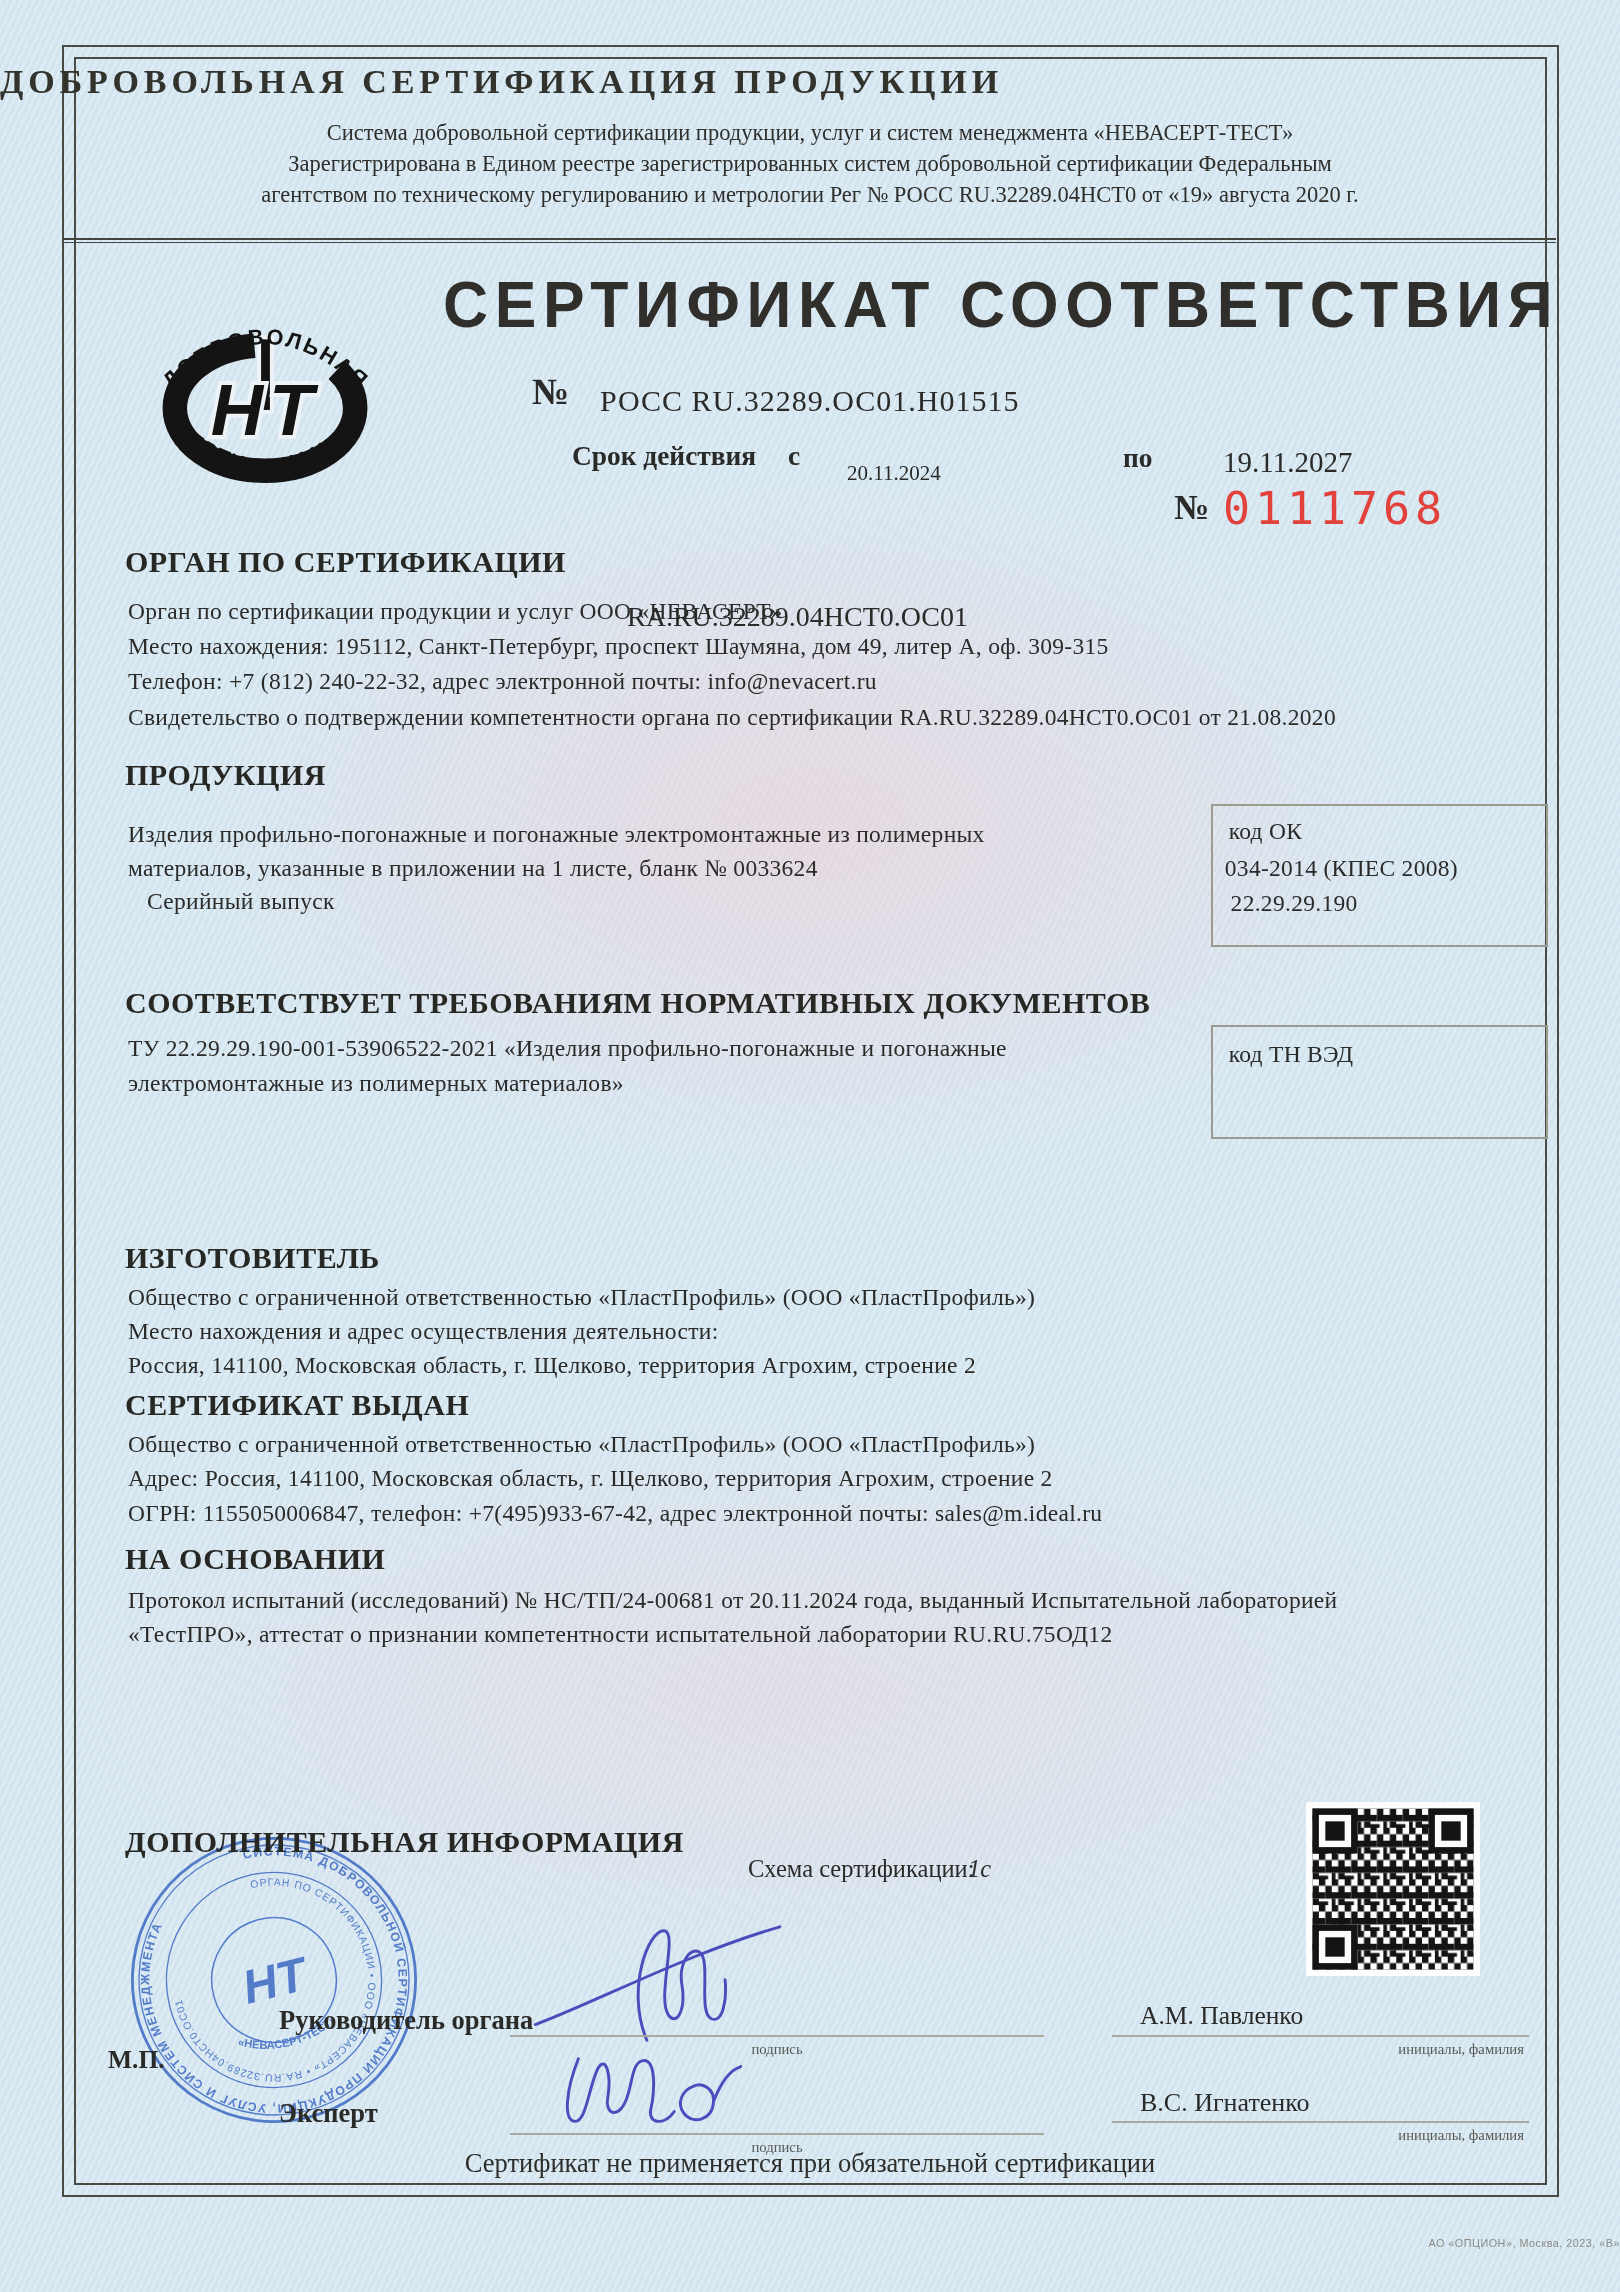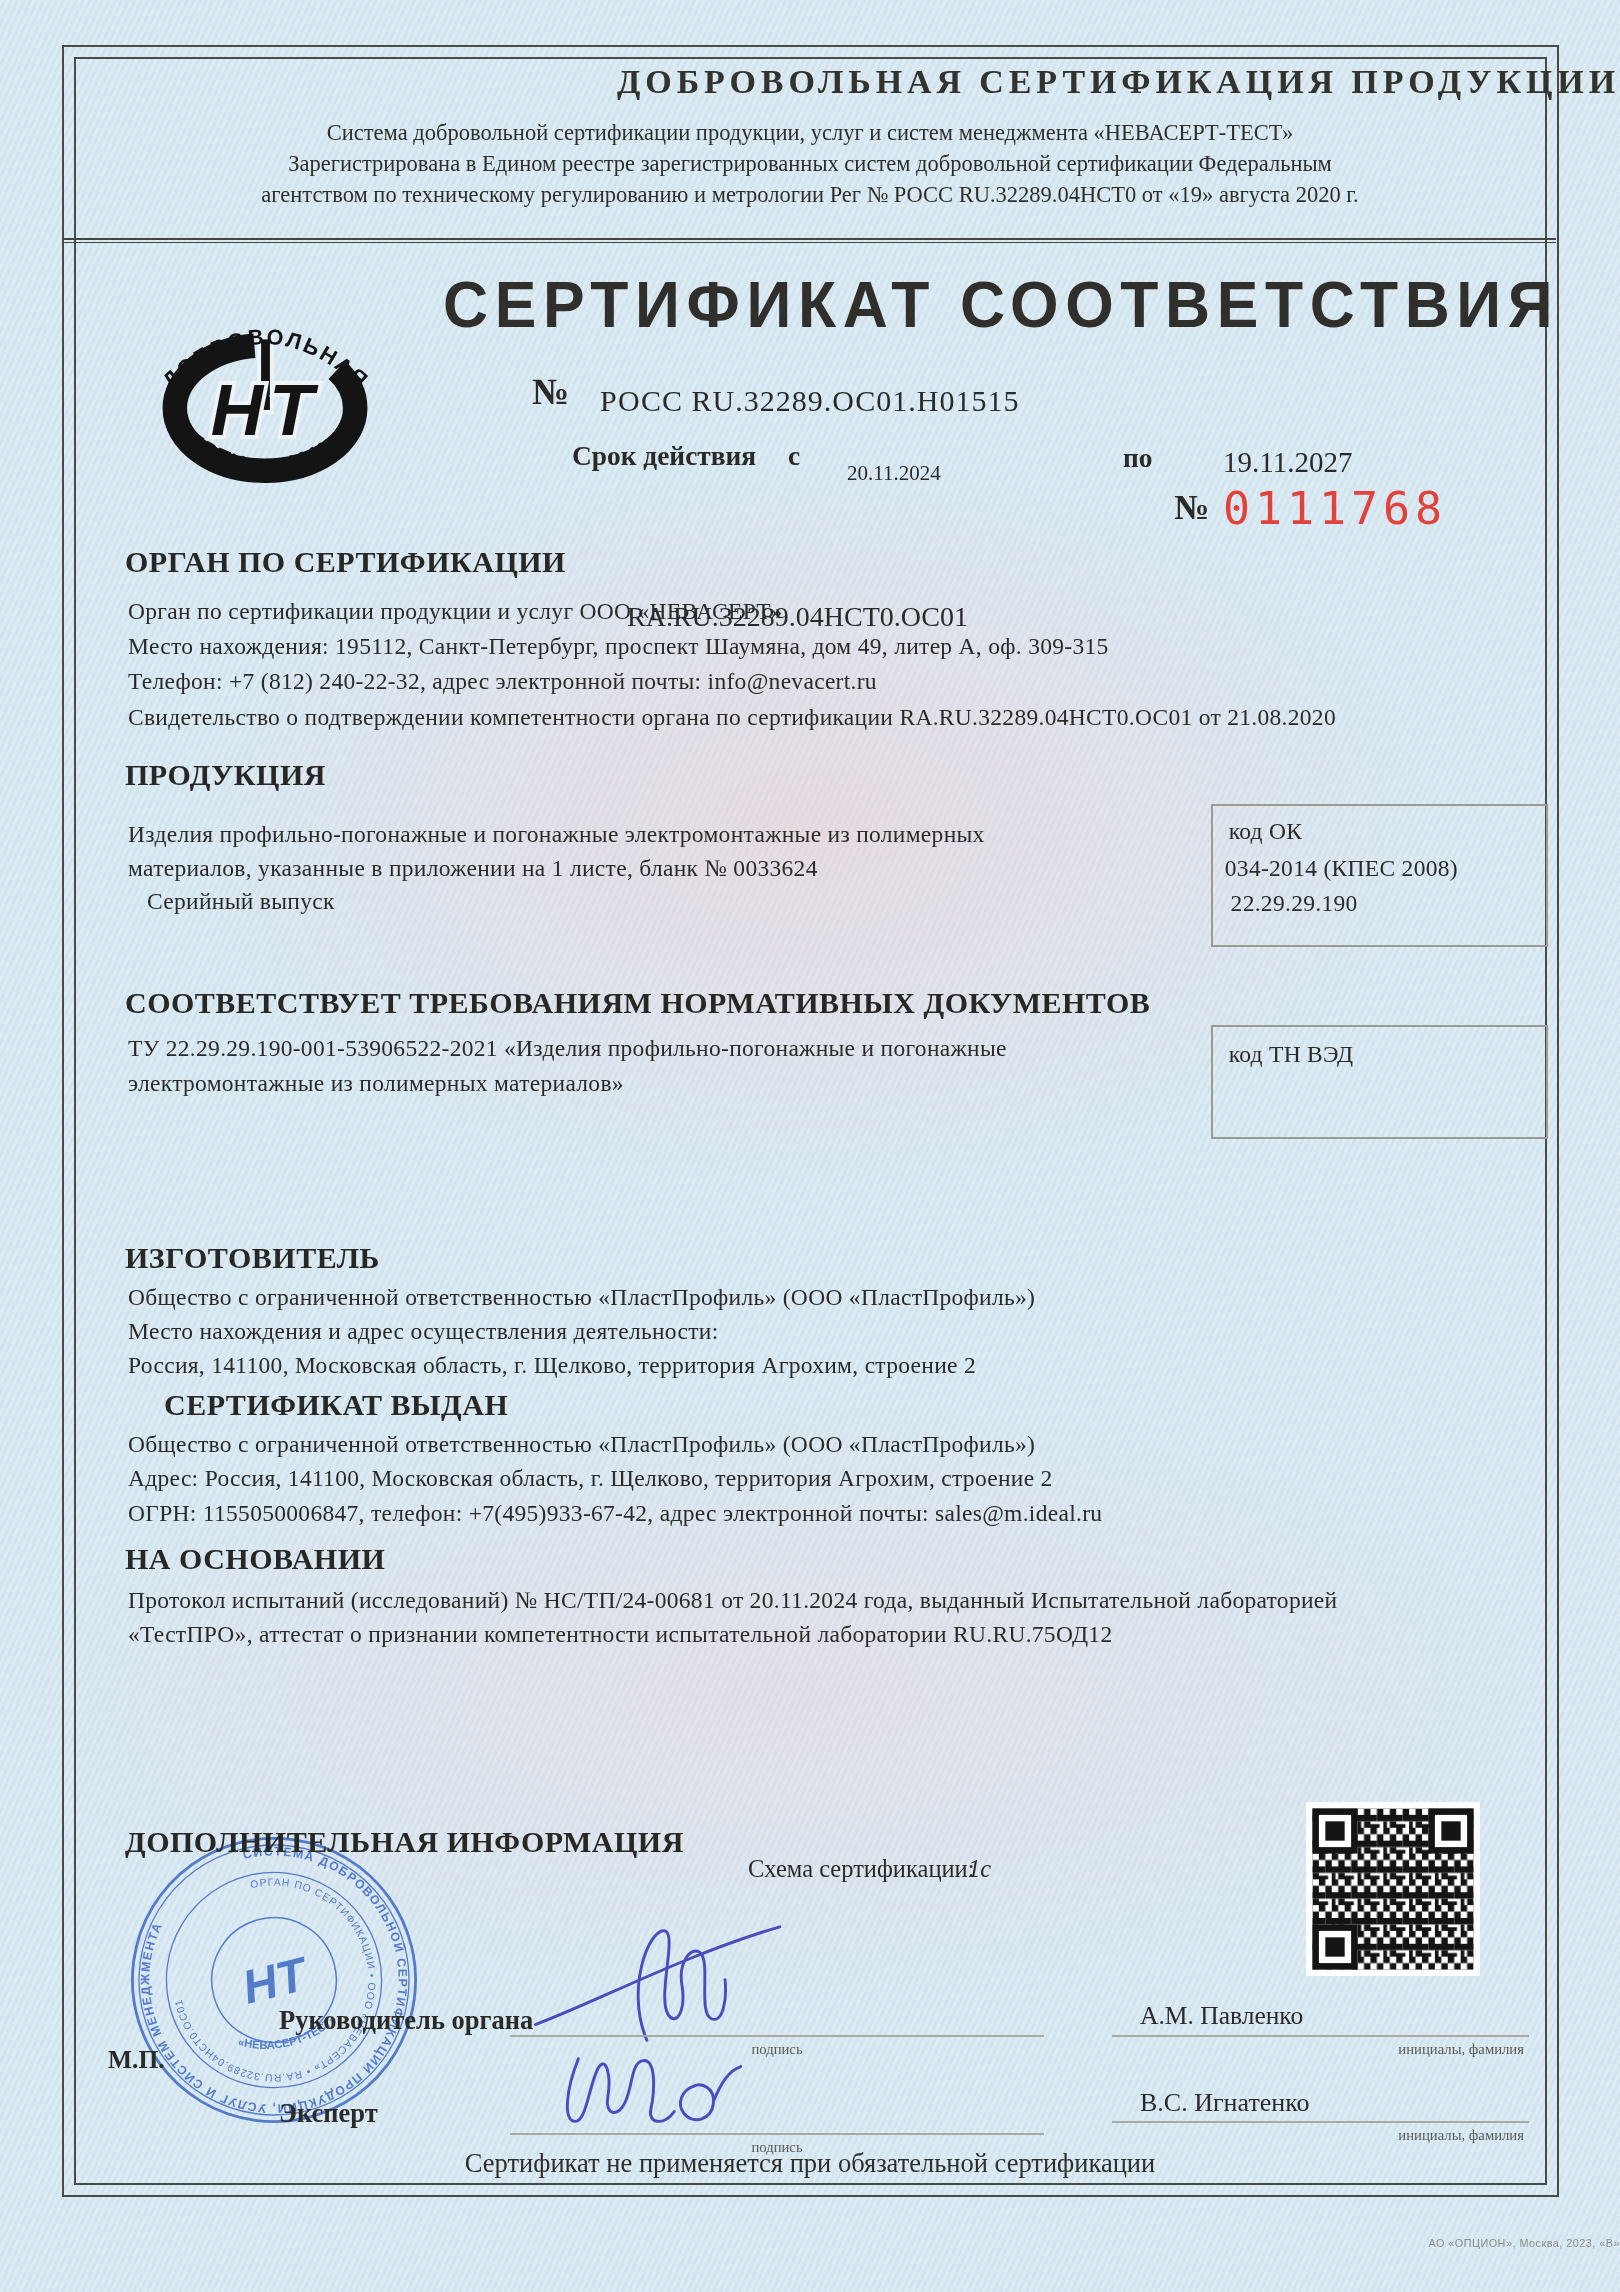--- a/index.html
+++ b/index.html
@@ -9,21 +9,21 @@
     background:
       radial-gradient(882px 510px at 50% 36%, rgba(243,203,209,.50), rgba(243,203,209,0) 70%),
       radial-gradient(1078px 421px at 48% 74%, rgba(243,203,209,.32), rgba(243,203,209,0) 70%),
       repeating-linear-gradient(115deg, rgba(255,255,255,.16) 0 2.9px, rgba(188,214,231,.16) 2.9px 5.9px),
       #d7e7f1;
   }
   .abs{position:absolute;}
   .b-outer{left:62px;top:45px;width:1493px;height:2148px;border:2.9px solid #4b4b46;}
   .b-inner{left:74px;top:57px;width:1469px;height:2124px;border:2px solid #4b4b46;}
   .hrule{left:63px;top:238px;width:1493px;height:2px;border-top:2.9px solid #45453f;border-bottom:1px solid #45453f;}
-  .doctitle{left:0;right:0;top:63px;text-align:right;font-size:34px;font-weight:bold;letter-spacing:4.9px;color:#33332e;}
+  .doctitle{left:0;right:0;top:63px;text-align:left;font-size:34px;font-weight:bold;letter-spacing:4.9px;color:#33332e;}
   .hline{left:0;right:0;text-align:center;font-size:22.5px;color:#2e2e2a;}
   .certtitle{left:443px;top:267px;font-family:"Liberation Sans",sans-serif;font-weight:bold;
     font-size:65px;letter-spacing:6.9px;color:#302f2c;transform:scaleX(.96);transform-origin:left;}
   .h{font-weight:bold;font-size:30px;letter-spacing:0.5px;color:#272724;}
   .body-t{font-size:23.5px;letter-spacing:0.3px;}
   .codebox{border:2px solid #9b9b8f;}
   .rednum{font-family:"DejaVu Sans Mono",monospace;font-size:45px;color:#e2423c;letter-spacing:4.9px;}
   .cap{font-size:14.7px;color:#5a5a55;}
   .sline{border-top:2px solid #a9a99e;height:0;}
   .note{left:0;right:0;top:2148px;text-align:center;font-size:26.5px;color:#2e2e2a;}
@@ -94,21 +94,21 @@
   <div class="abs body-t txt" style="left:128px;top:1070px;">электромонтажные из полимерных материалов»</div>
   <div class="abs codebox txt" style="left:1211px;top:1025px;width:333px;height:110px;">
     <div class="abs body-t" style="left:15.7px;top:13.7px;">код ТН ВЭД</div>
   </div>
 
   <div class="abs h txt" style="left:125px;top:1241px;">ИЗГОТОВИТЕЛЬ</div>
   <div class="abs body-t txt" style="left:128px;top:1284px;">Общество с ограниченной ответственностью «ПластПрофиль» (ООО «ПластПрофиль»)</div>
   <div class="abs body-t txt" style="left:128px;top:1318px;">Место нахождения и адрес осуществления деятельности:</div>
   <div class="abs body-t txt" style="left:128px;top:1352px;">Россия, 141100, Московская область, г. Щелково, территория Агрохим, строение 2</div>
 
-  <div class="abs h txt" style="left:125px;top:1388px;margin-left:39px;">СЕРТИФИКАТ ВЫДАН</div>
+  <div class="abs h txt" style="left:125px;top:1388px;">СЕРТИФИКАТ ВЫДАН</div>
   <div class="abs body-t txt" style="left:128px;top:1431px;">Общество с ограниченной ответственностью «ПластПрофиль» (ООО «ПластПрофиль»)</div>
   <div class="abs body-t txt" style="left:128px;top:1465px;">Адрес: Россия, 141100, Московская область, г. Щелково, территория Агрохим, строение 2</div>
   <div class="abs body-t txt" style="left:128px;top:1500px;">ОГРН: 1155050006847, телефон: +7(495)933-67-42, адрес электронной почты: sales@m.ideal.ru</div>
 
   <div class="abs h txt" style="left:125px;top:1542px;">НА ОСНОВАНИИ</div>
   <div class="abs body-t txt" style="left:128px;top:1587px;">Протокол испытаний (исследований) № НС/ТП/24-00681 от 20.11.2024 года, выданный Испытательной лабораторией</div>
   <div class="abs body-t txt" style="left:128px;top:1621px;">«ТестПРО», аттестат о признании компетентности испытательной лаборатории RU.RU.75ОД12</div>
 
   <div class="abs h txt" style="left:125px;top:1825px;">ДОПОЛНИТЕЛЬНАЯ ИНФОРМАЦИЯ</div>
   <div class="abs txt" style="left:748px;top:1855px;font-size:24.5px;">Схема сертификации:</div>

